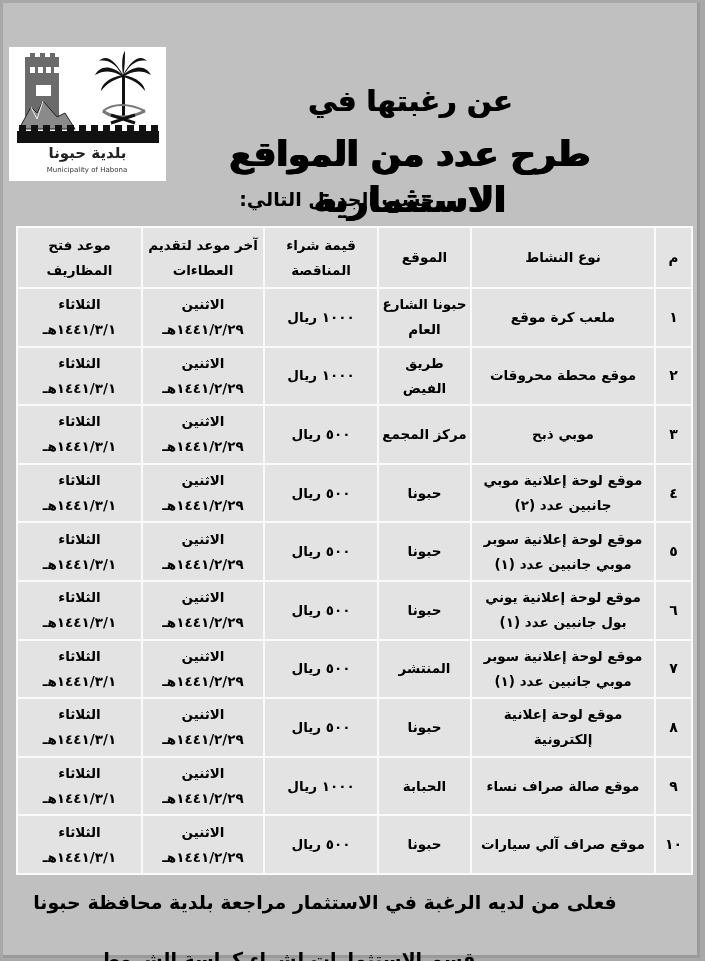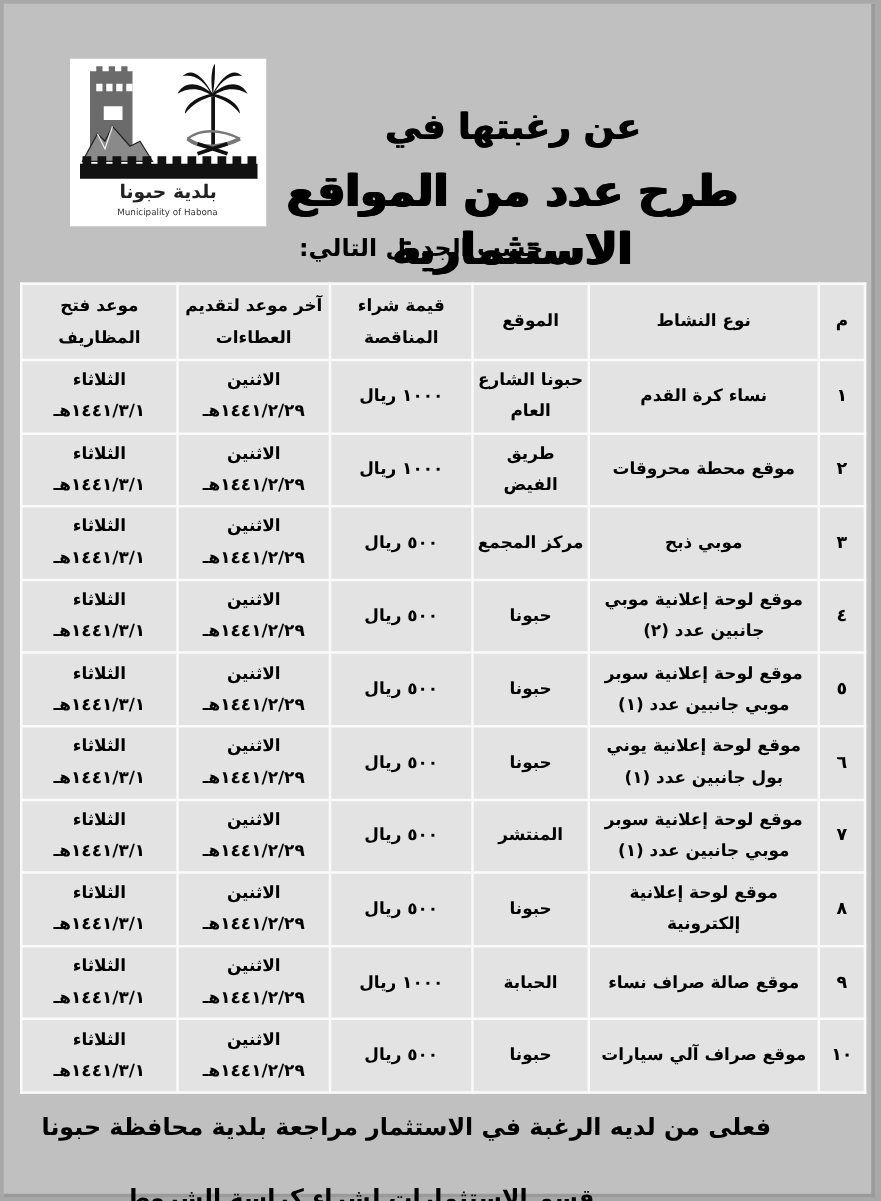--- a/index.html
+++ b/index.html
@@ -11,21 +11,20 @@
   }
   .page {
     position: absolute; left: 3px; top: 3px; width: 697px; height: 955px;
     background: #c0c0c0;
     border-right: 3px solid #9a9a9a;
     border-bottom: 3px solid #9a9a9a;
   }
   .logo {
     position: absolute; left: 6px; top: 44px; width: 157px; height: 134px;
     background: #fff;
-    margin-left: 47px;
   }
   .logo svg { position: absolute; left: 0; top: 0; }
   .logo .ar-name {
     position: absolute; left: 0; width: 157px; top: 97px; text-align: center;
     font-size: 15px; font-weight: bold; color: #222;
   }
   .logo .en-name {
     position: absolute; left: 0; width: 156px; top: 119px; text-align: center;
     font-size: 7px; color: #333; direction: ltr;
   }
@@ -143,21 +142,21 @@
         <th>نوع النشاط</th>
         <th>الموقع</th>
         <th>قيمة شراء المناقصة</th>
         <th>آخر موعد لتقديم العطاءات</th>
         <th>موعد فتح المظاريف</th>
       </tr>
     </thead>
     <tbody>
       <tr>
         <td class="num">١</td>
-        <td>نساء كرة القدم</td>
+        <td>ملعب كرة موقع</td>
         <td>حبونا الشارع العام</td>
         <td>١٠٠٠ ريال</td>
         <td>
             <div>الاثنين</div>
             <div>١٤٤١/٢/٢٩هـ</div>
           </td>
         <td>
             <div>الثلاثاء</div>
             <div>١٤٤١/٣/١هـ</div>
           </td>

